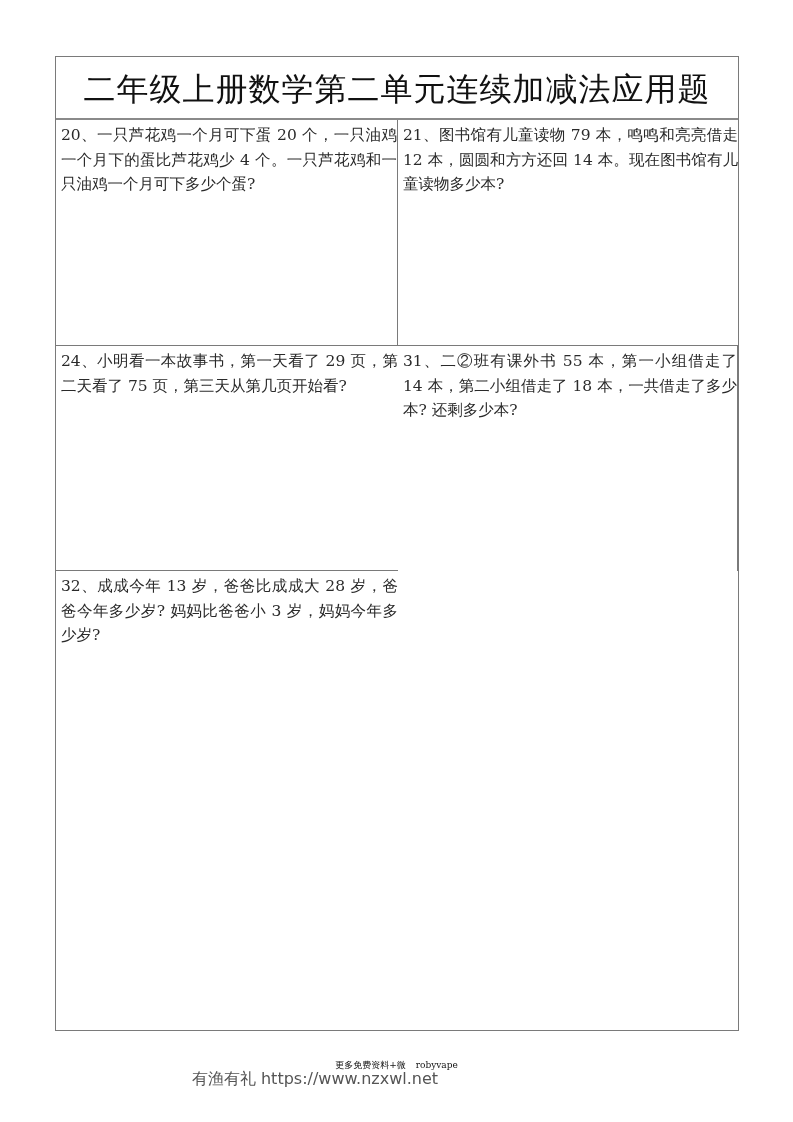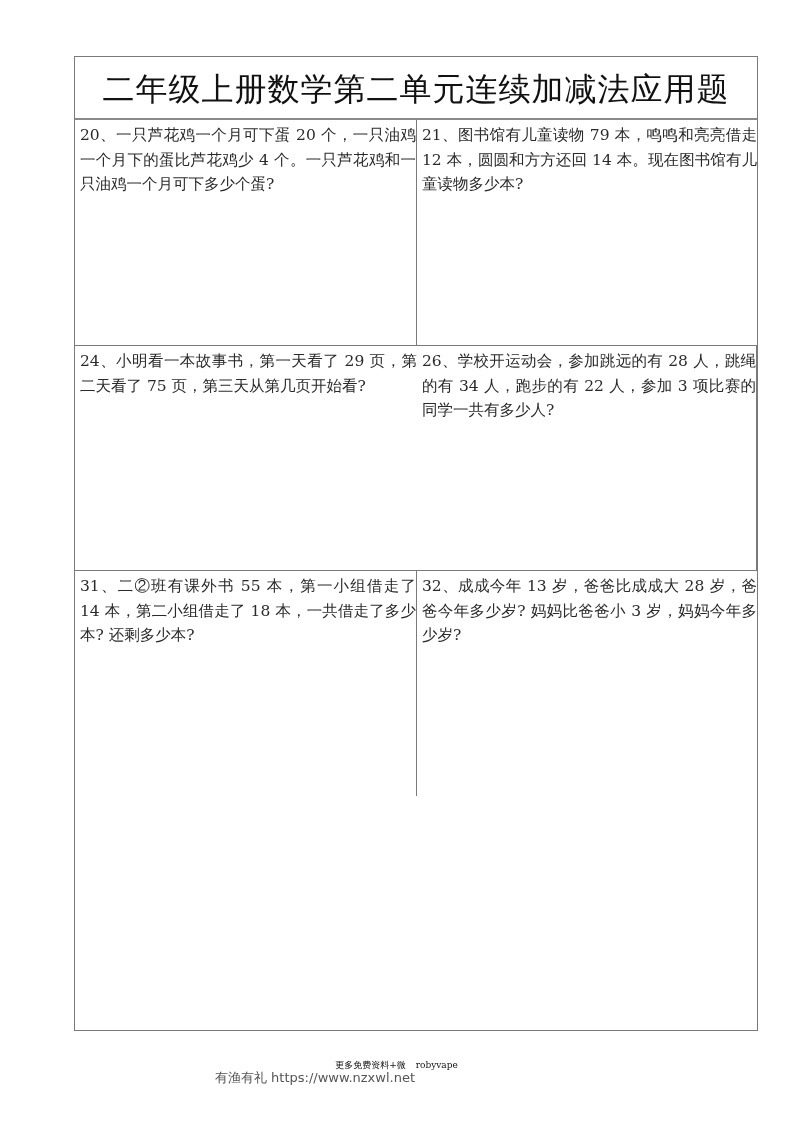--- a/index.html
+++ b/index.html
@@ -16,21 +16,20 @@
       color: #222;
     }
     .sheet {
       position: absolute;
       left: 55px;
       top: 56px;
       width: 684px;
       height: 975px;
       border: 1px solid #7a7a7a;
       box-sizing: border-box;
-      margin-left: 19px;
     }
     .title-row {
       position: absolute;
       left: 0;
       top: 0;
       width: 100%;
       height: 63px;
       border-bottom: 2px solid #8a8a8a;
       box-sizing: border-box;
       display: flex;
@@ -77,21 +76,21 @@
       font-family: "DejaVu Serif", "Liberation Serif", serif;
       box-sizing: border-box;
     }
     .footer-promo .handle { margin-left: 10px; }
     .footer-site {
       position: absolute;
       left: 0;
       width: 630px;
       top: 1069px;
       text-align: center;
-      font-size: 13px;
+      font-size: 16px;
       color: #555;
       font-family: "DejaVu Sans", "Liberation Sans", sans-serif;
     }
   </style>
 </head>
 <body>
 
 <div class="sheet">
   <div class="title-row">
     <div class="title">二年级上册数学第二单元连续加减法应用题</div>
@@ -99,23 +98,20 @@
   <div class="grid">
     <div class="cell">
       <span>20、一只芦花鸡一个月可下蛋 20 个，一只油鸡一个月下的蛋比芦花鸡少 4 个。一只芦花鸡和一只油鸡一个月可下多少个蛋?</span>
     </div>
     <div class="cell right">
       <span>21、图书馆有儿童读物 79 本，鸣鸣和亮亮借走 12 本，圆圆和方方还回 14 本。现在图书馆有儿童读物多少本?</span>
     </div>
     <div class="cell right">
       <span>24、小明看一本故事书，第一天看了 29 页，第二天看了 75 页，第三天从第几页开始看?</span>
     </div>
-    <div class="cell">
-      <span>26、学校开运动会，参加跳远的有 28 人，跳绳的有 34 人，跑步的有 22 人，参加 3 项比赛的同学一共有多少人?</span>
-    </div>
     <div class="cell last">
       <span>31、二②班有课外书 55 本，第一小组借走了 14 本，第二小组借走了 18 本，一共借走了多少本? 还剩多少本?</span>
     </div>
     <div class="cell right last">
       <span>32、成成今年 13 岁，爸爸比成成大 28 岁，爸爸今年多少岁? 妈妈比爸爸小 3 岁，妈妈今年多少岁?</span>
     </div>
   </div>
 </div>
 
 <div class="footer-promo">

